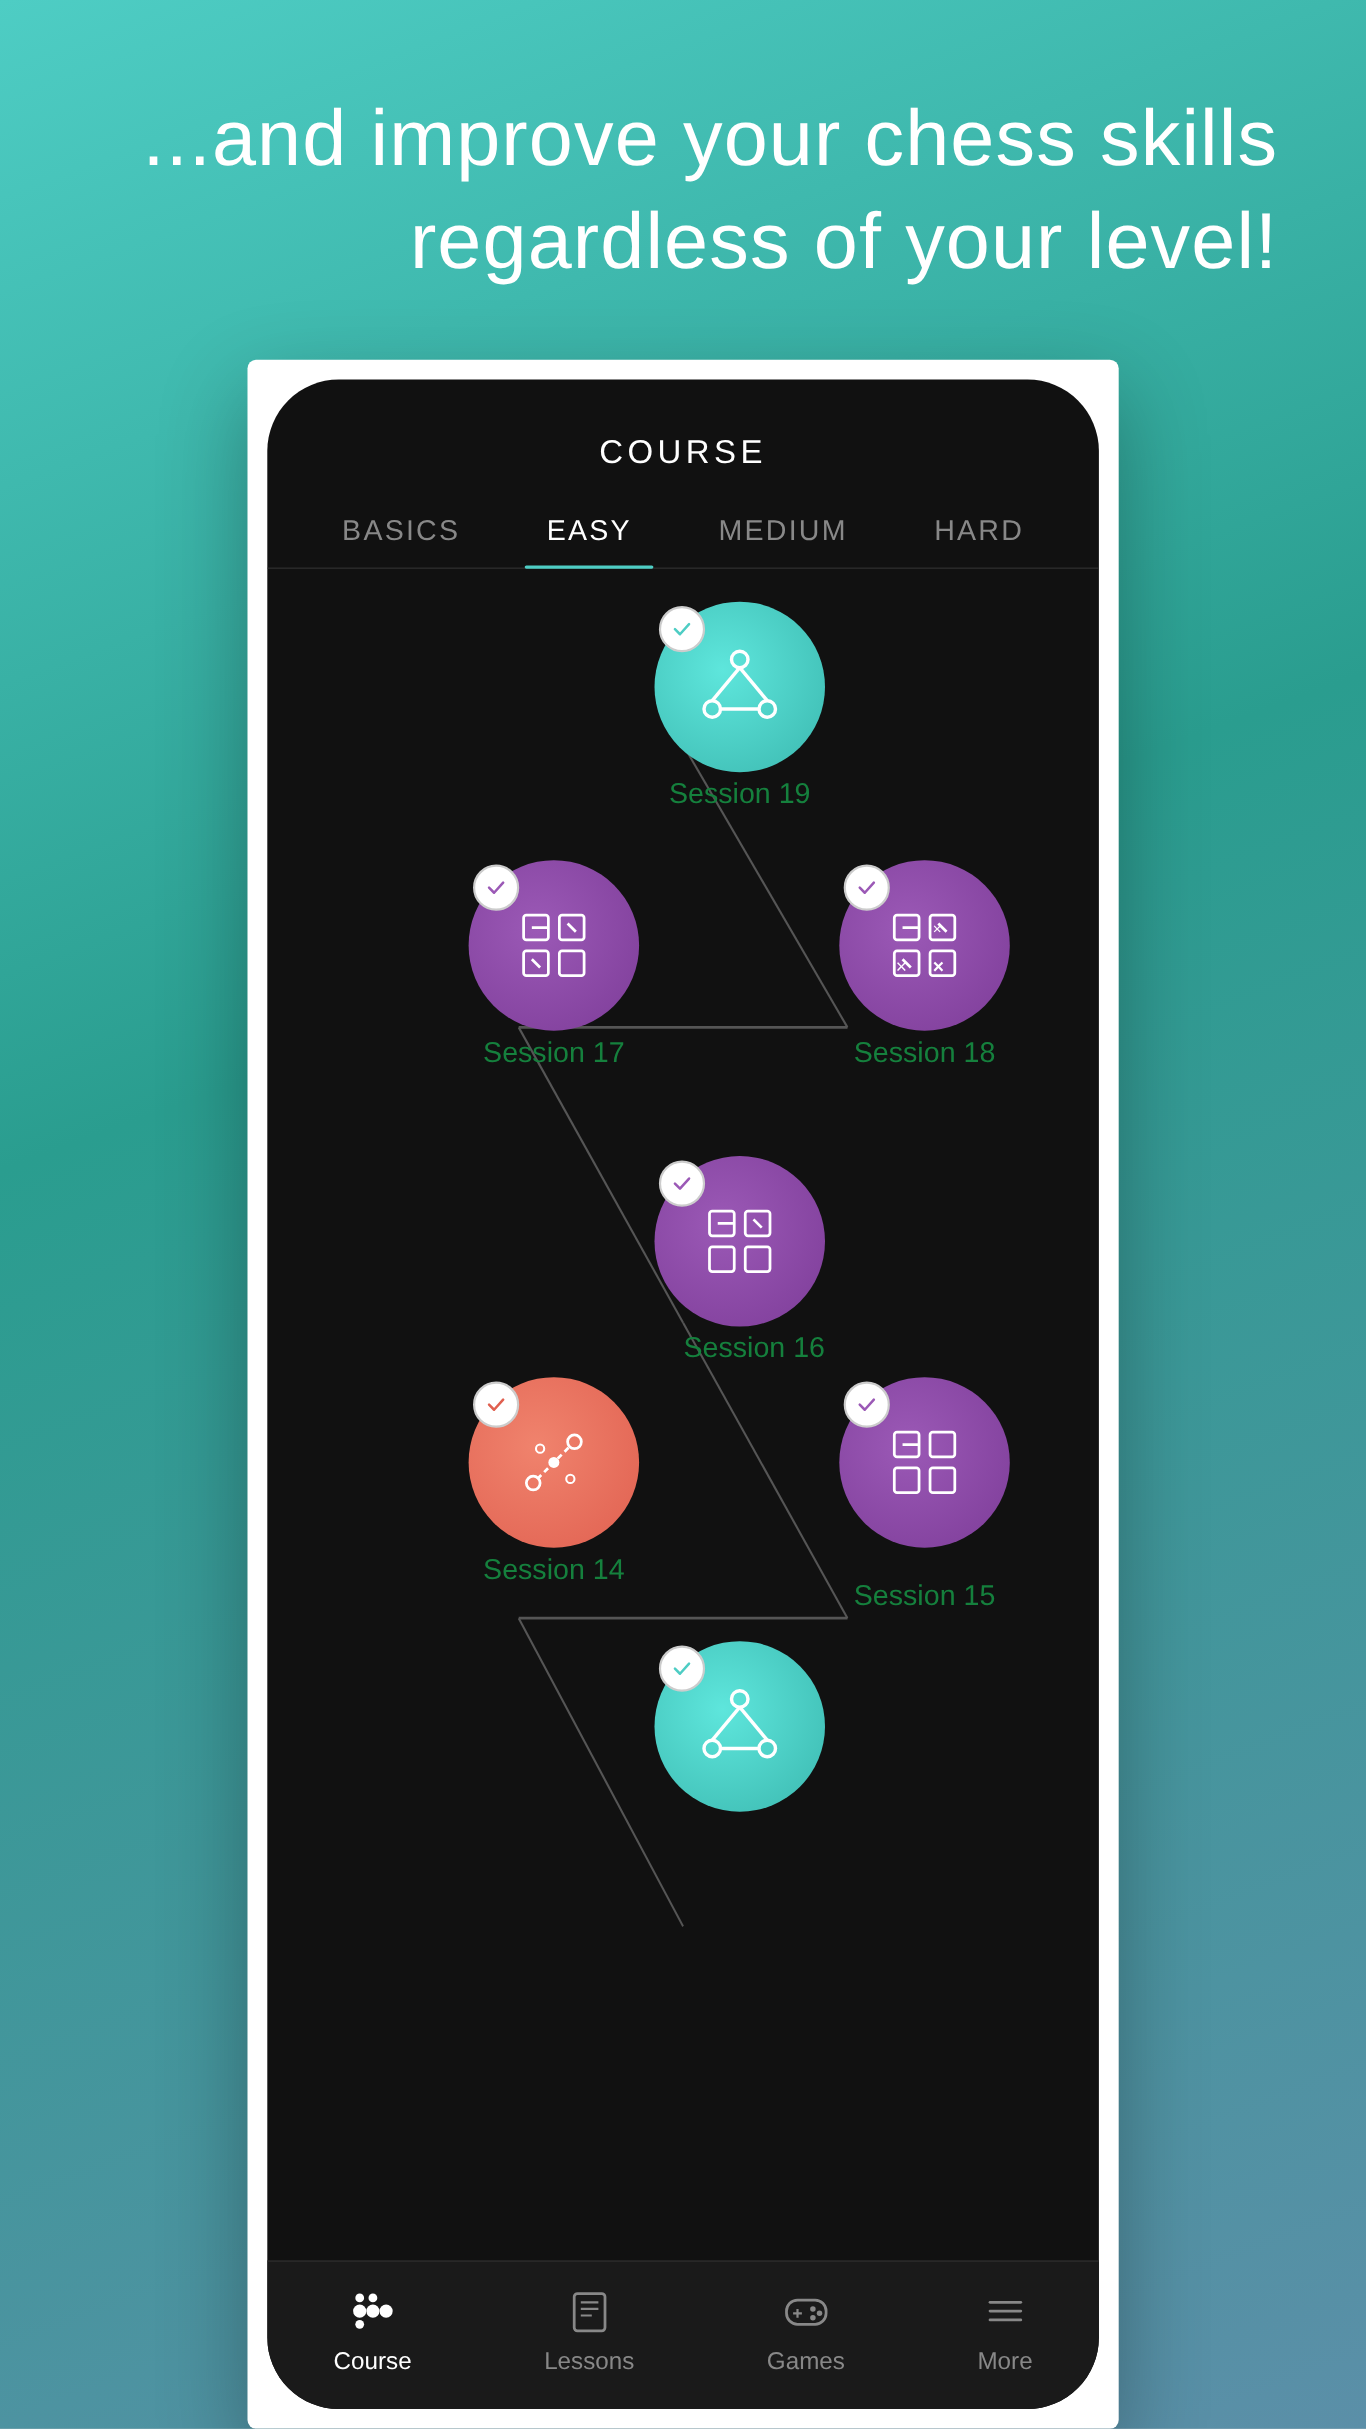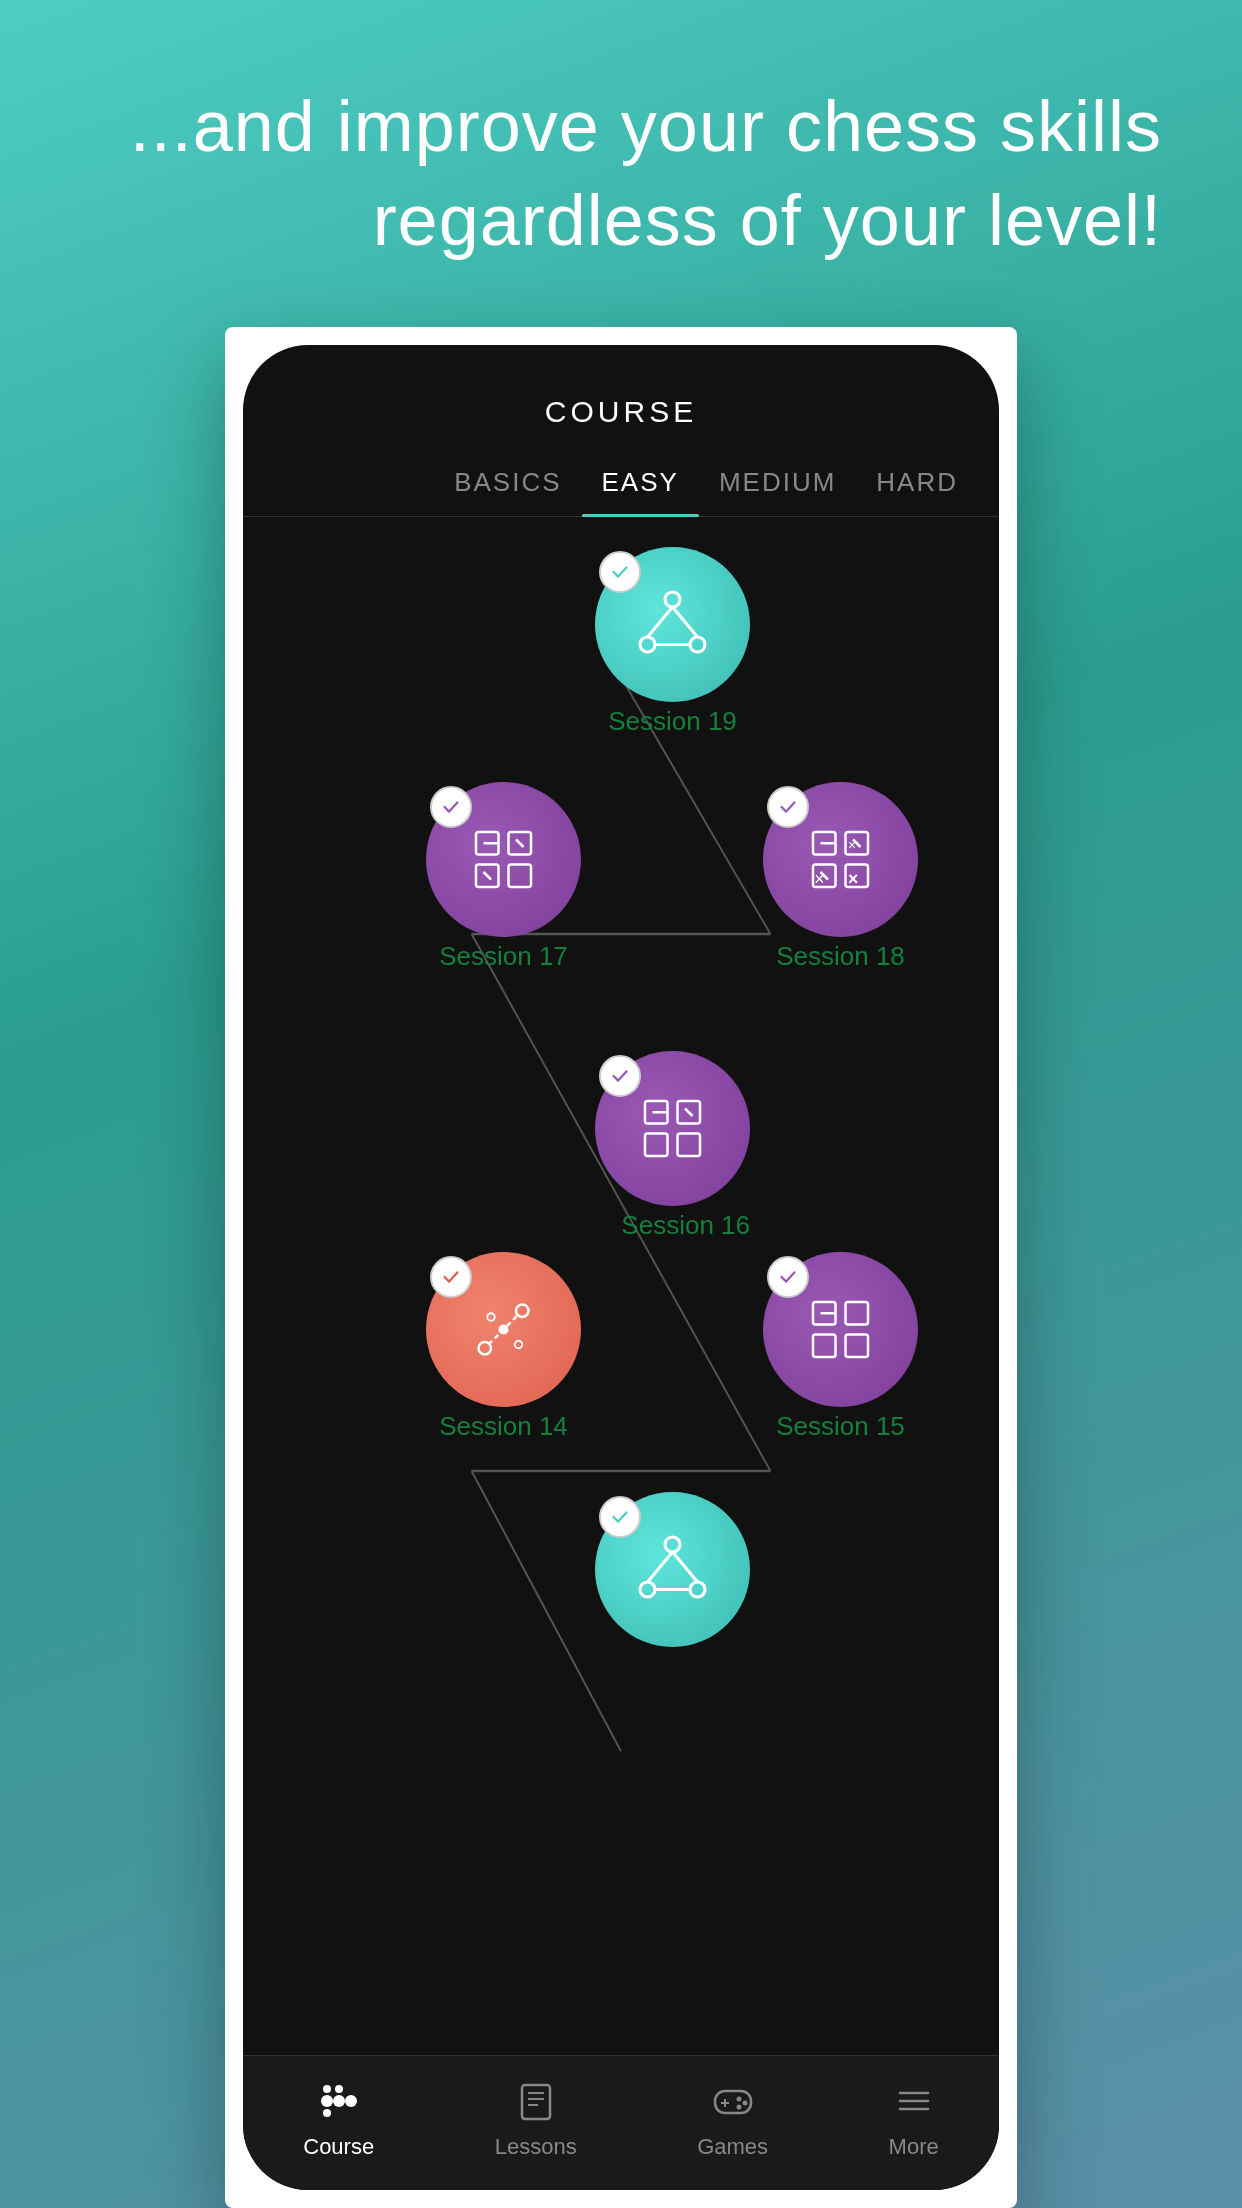--- a/index.html
+++ b/index.html
@@ -49,22 +49,22 @@
     .course-header {
       padding: 50px 0 20px;
       text-align: center;
       letter-spacing: 4px;
       color: #fff;
       font-size: 30px;
       font-weight: 400;
     }
     .tabs {
       display: flex;
-      justify-content: flex-end;
-      padding: 0 21px;
+      justify-content: space-between;
+      padding: 0 48px;
       border-bottom: 1px solid #333;
       margin-bottom: 20px;
     }
     .tab {
       padding: 18px 20px;
       font-size: 26px;
       letter-spacing: 2px;
       color: #888;
       font-weight: 500;
       position: relative;
@@ -304,21 +304,21 @@
             <rect x="34" y="8" width="18" height="18" rx="2" stroke="white" stroke-width="2" fill="none"></rect>
             <rect x="8" y="34" width="18" height="18" rx="2" stroke="white" stroke-width="2" fill="none"></rect>
             <rect x="34" y="34" width="18" height="18" rx="2" stroke="white" stroke-width="2" fill="none"></rect>
             <line x1="14" y1="17" x2="26" y2="17" stroke="white" stroke-width="2"></line>
             <line x1="40" y1="14" x2="46" y2="20" stroke="white" stroke-width="2"></line>
           </svg>
         </div>
         <span class="session-label">Session 16</span>
       </div>
 
-      <div class="session-node" style="left: 520px; top: 715px;">
+      <div class="session-node" style="left: 520px; top: 715px; gap: 24px;">
         <div class="node-circle purple-circle">
           <div class="check-badge">
             <svg viewBox="0 0 24 24" fill="none">
                 <path d="M5 12l5 5L19 7" stroke="#9b59b6" stroke-width="2.5" stroke-linecap="round" stroke-linejoin="round"></path>
               </svg>
           </div>
           <svg viewBox="0 0 60 60" fill="none">
             <rect x="8" y="8" width="18" height="18" rx="2" stroke="white" stroke-width="2" fill="none"></rect>
             <rect x="34" y="8" width="18" height="18" rx="2" stroke="white" stroke-width="2" fill="none"></rect>
             <rect x="8" y="34" width="18" height="18" rx="2" stroke="white" stroke-width="2" fill="none"></rect>

